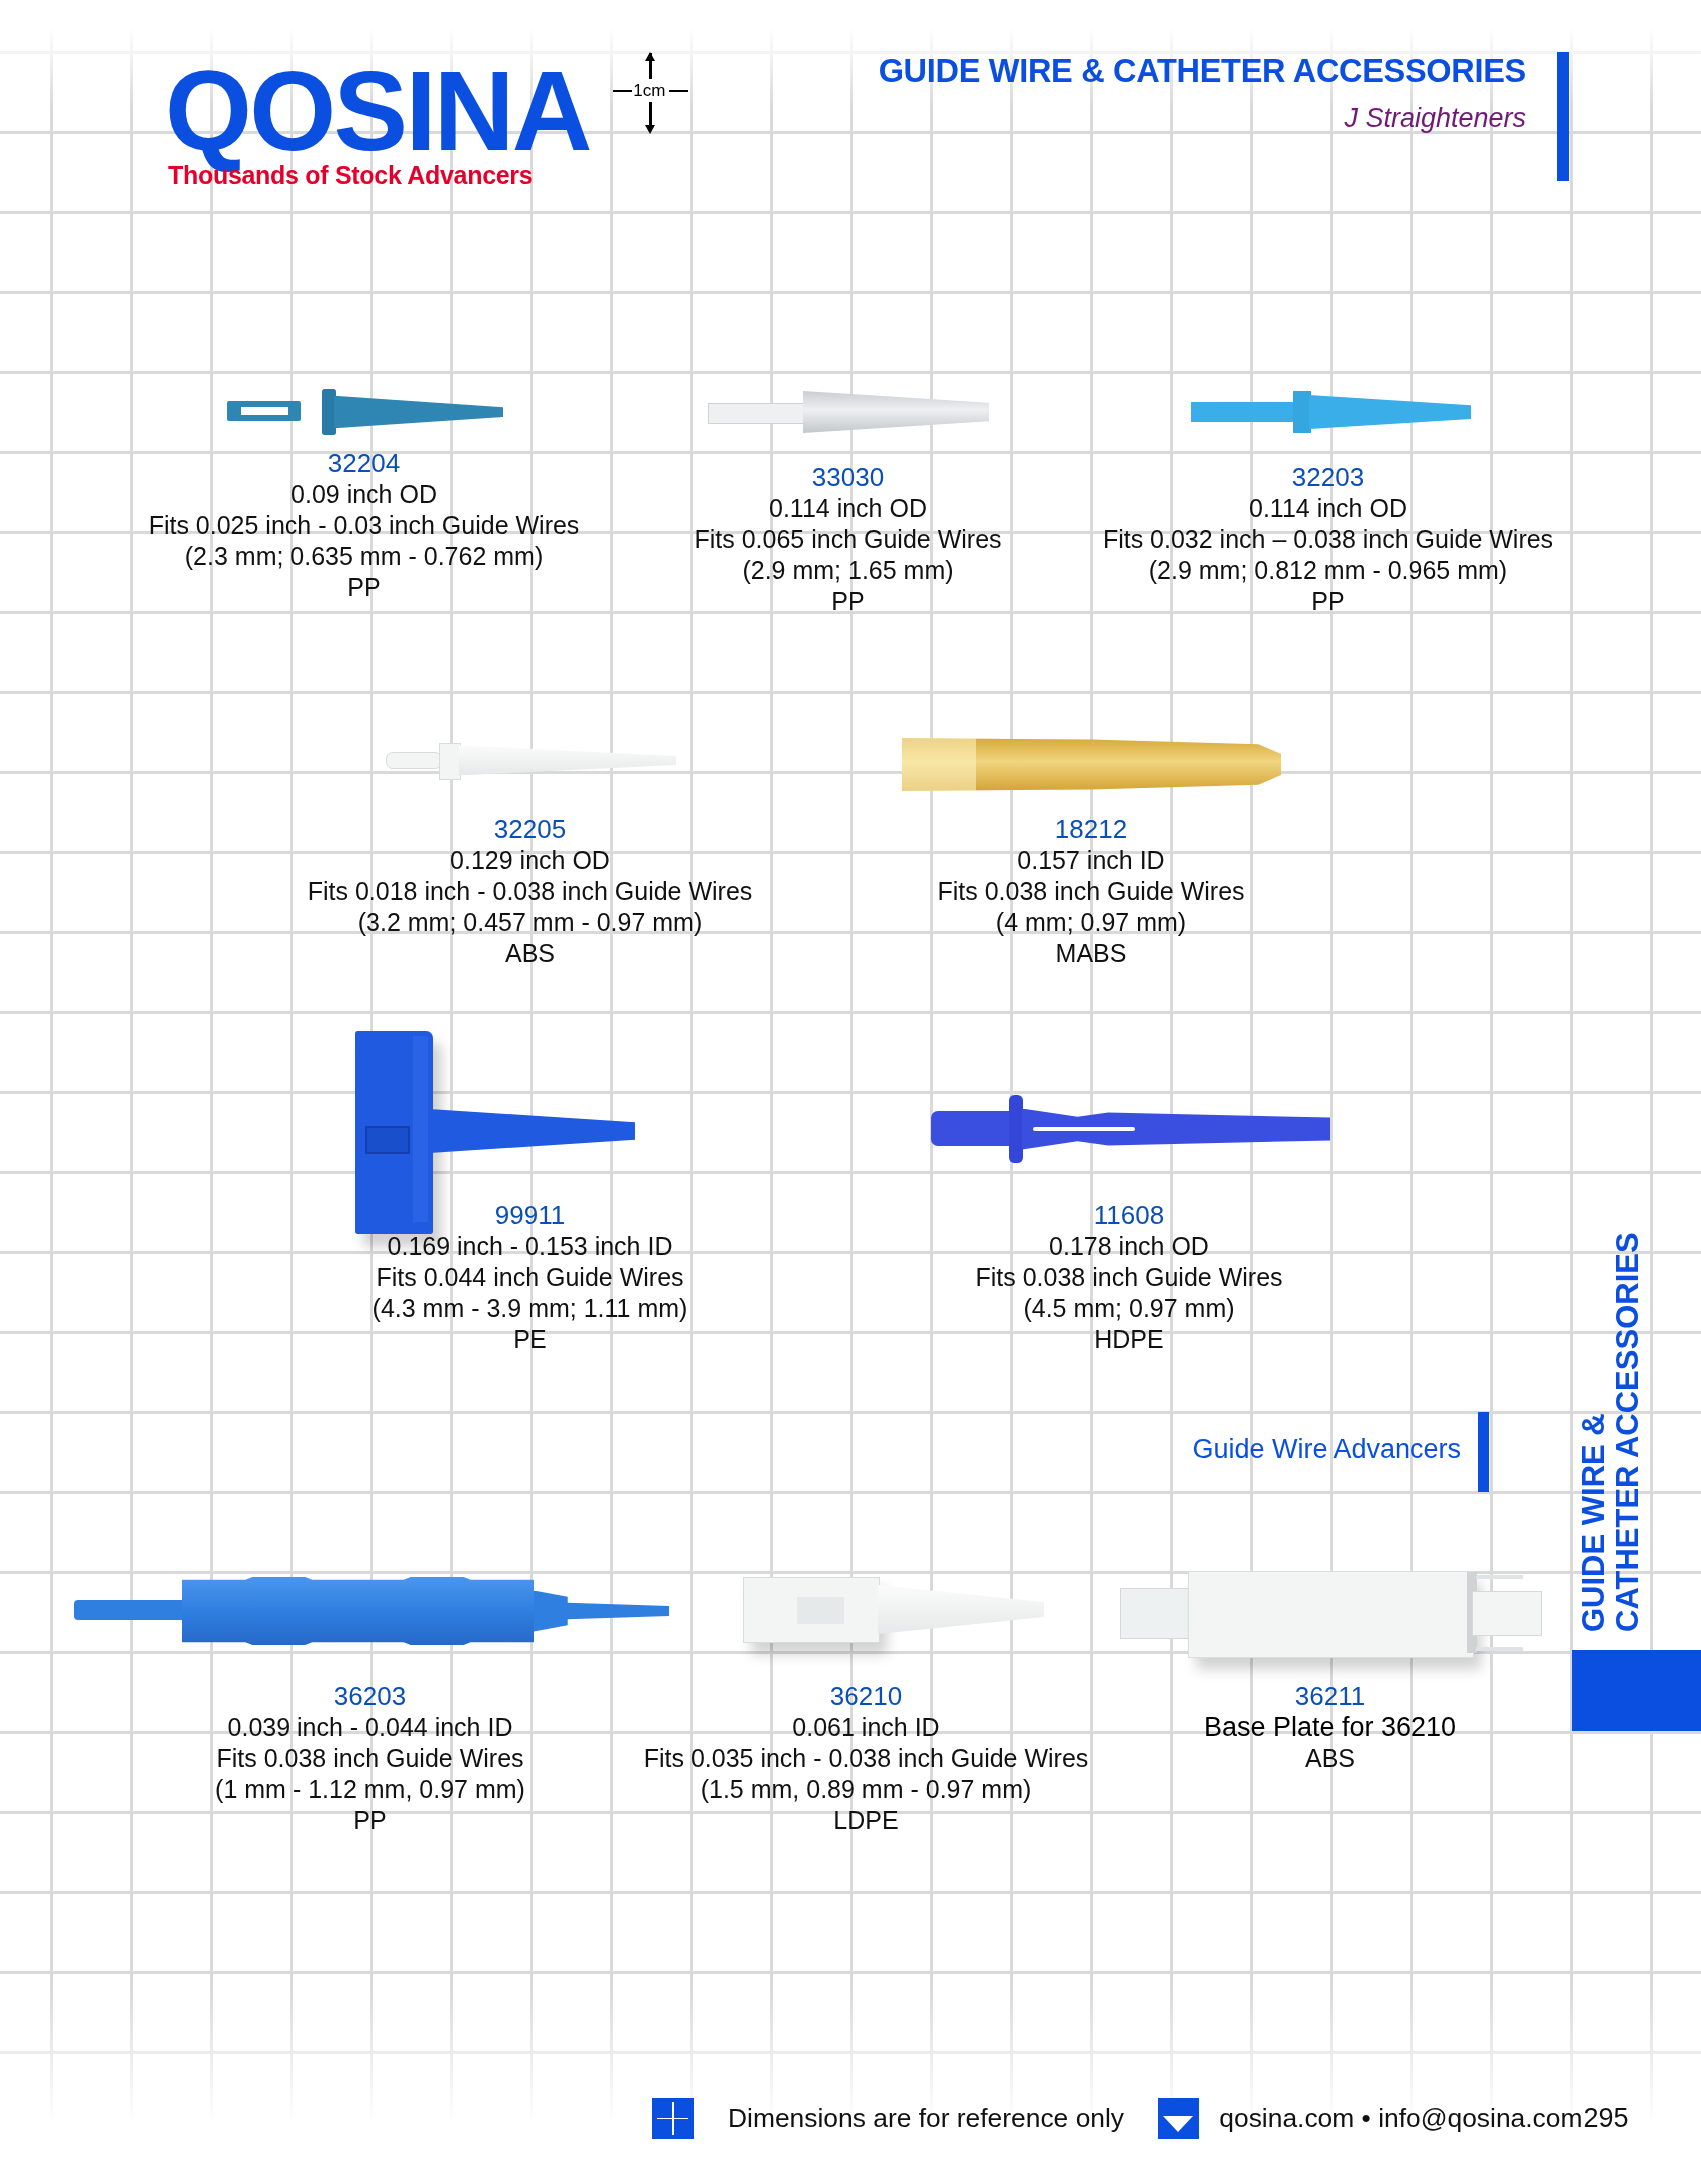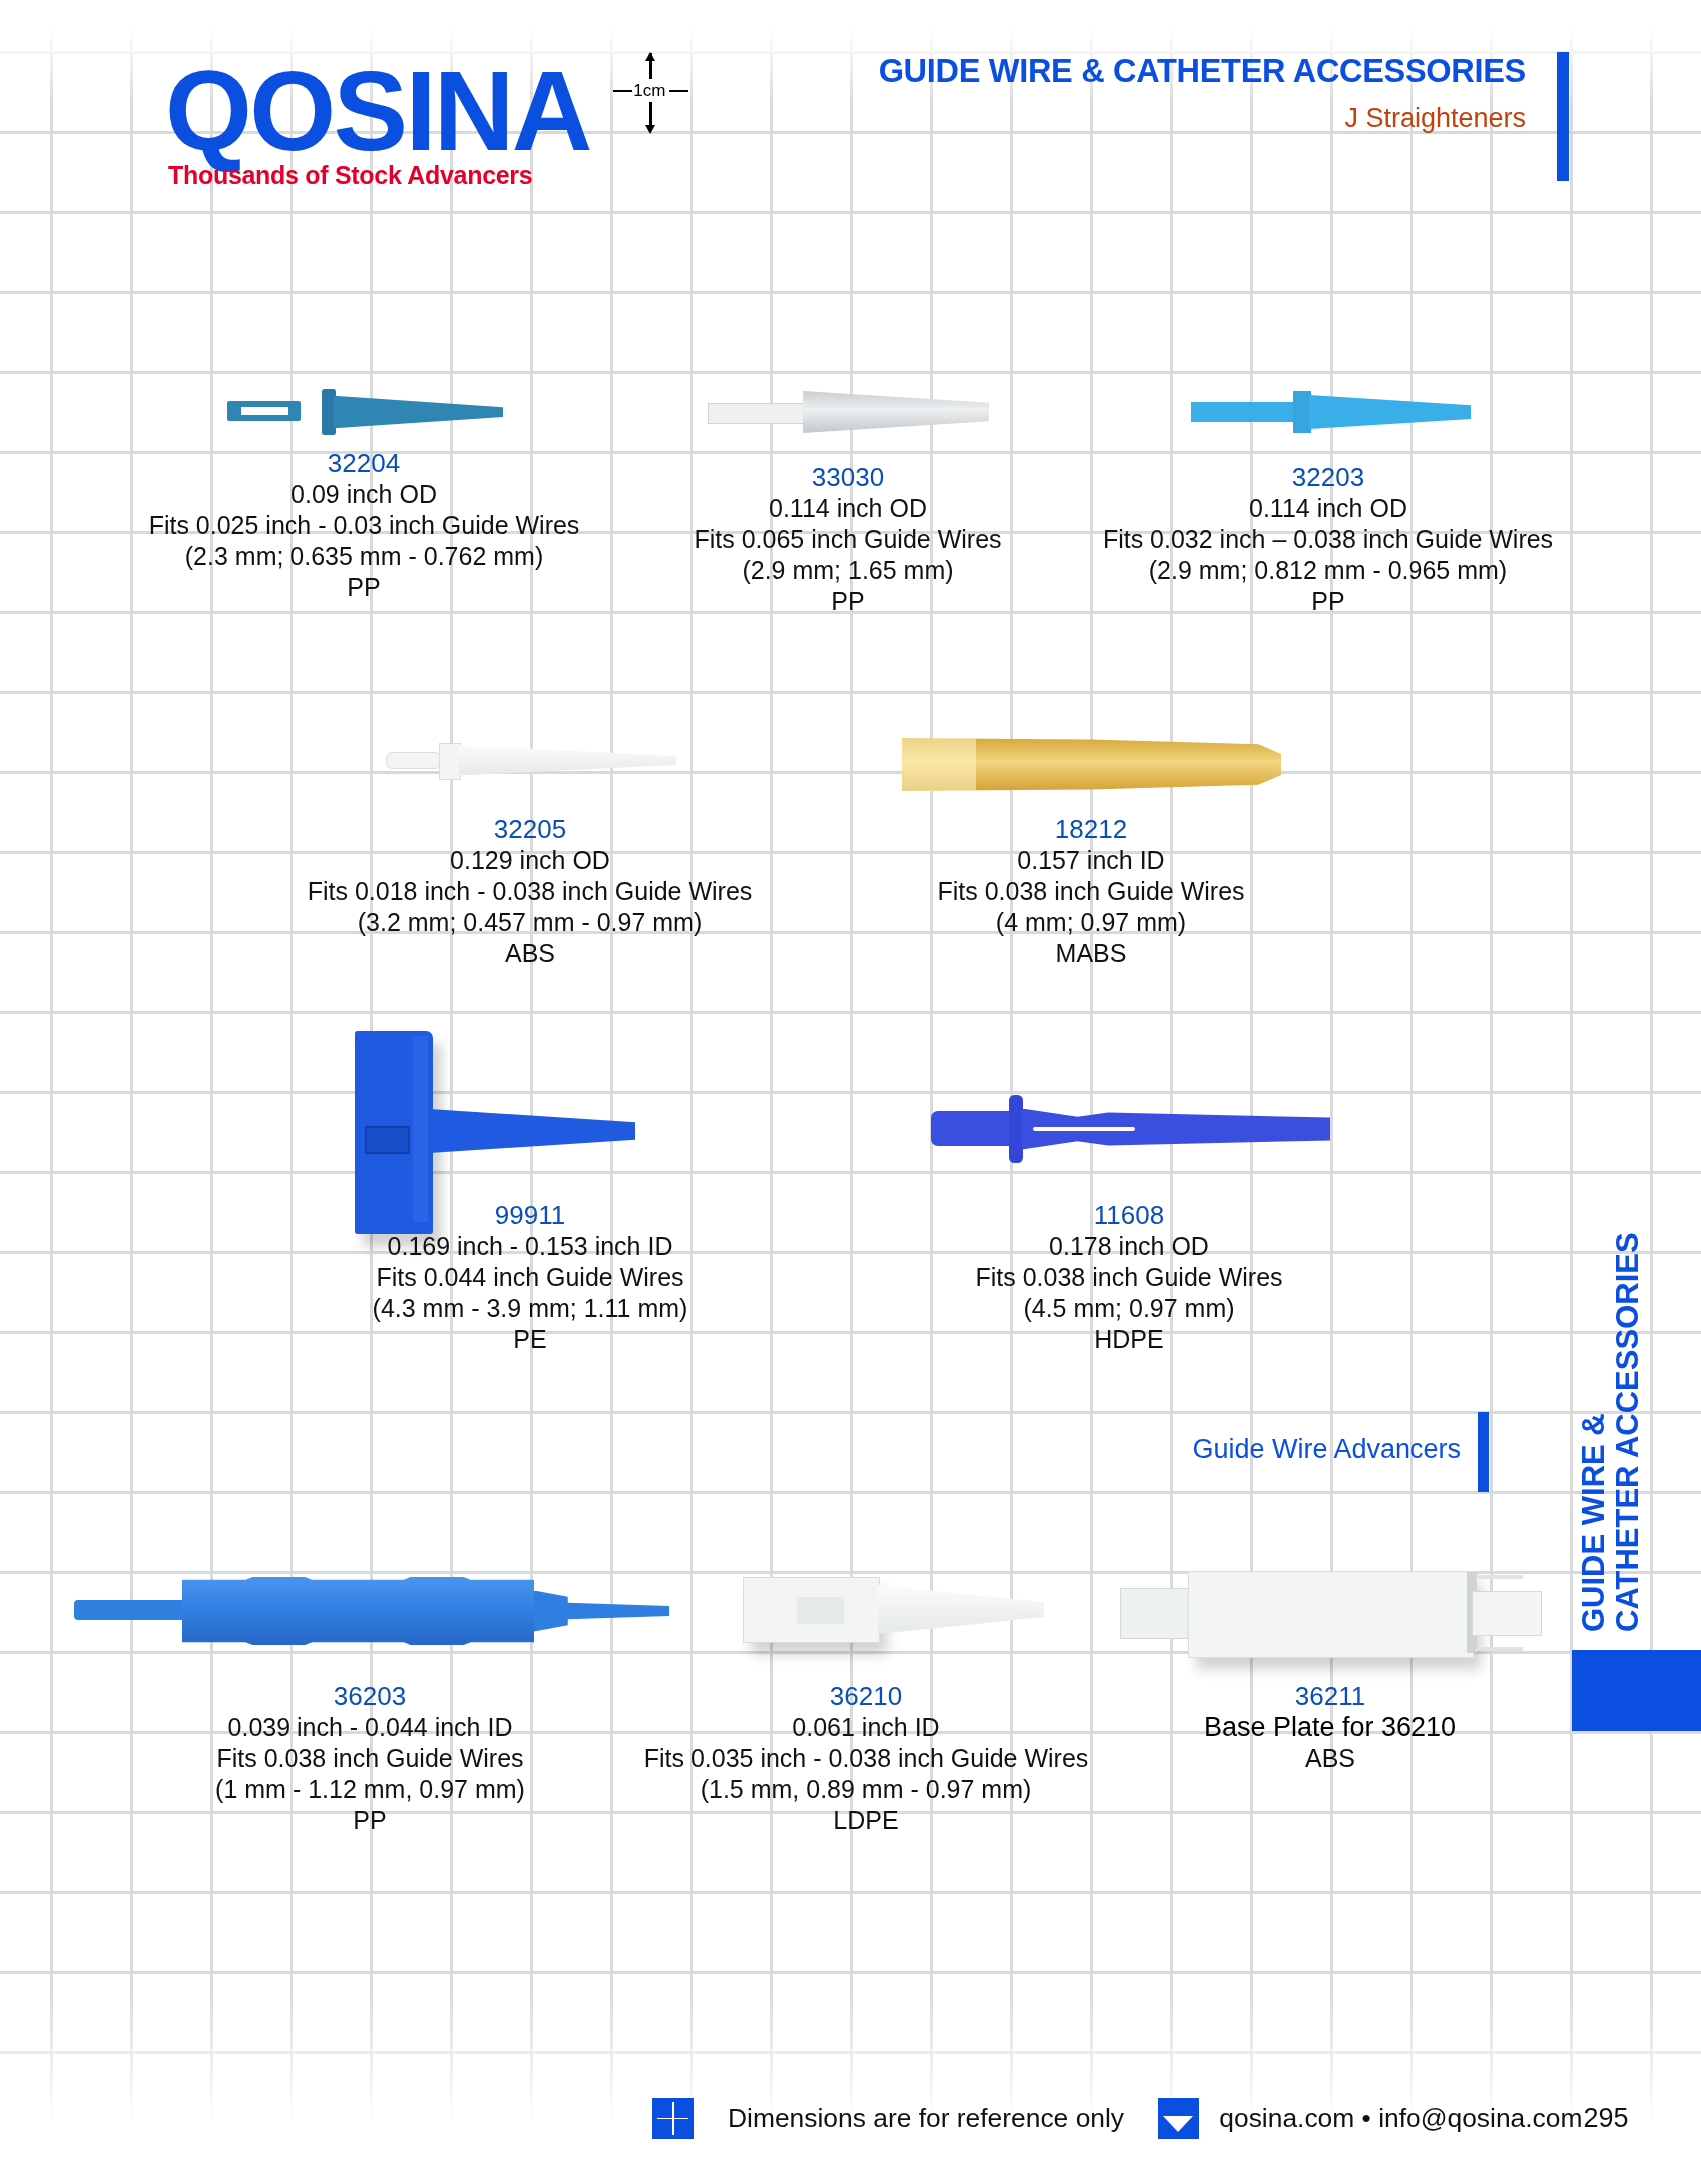--- a/index.html
+++ b/index.html
@@ -27,21 +27,21 @@
   .abs { position:absolute; }
 
   
   .logo { left:165px; top:54px; color:#0a4fe0; font-weight:bold; font-size:114px; letter-spacing:-2.7px; line-height:1; transform:scaleX(0.98); transform-origin:left top;}
   .tagline { left:168px; top:161px; color:#e5002b; font-weight:bold; font-size:25px; letter-spacing:-0.3px; }
   .scale { left:613px; top:53px; width:74px; height:81px; }
   .scale .v { position:absolute; left:36px; width:2.7px; background:#000; }
   .scale .label { position:absolute; left:20.3px; top:28.4px; font-size:17px; color:#000; }
   .scale .h { position:absolute; top:37px; height:2px; background:#000; }
   .header-title { right:175px; top:53px; color:#0a4fe0; font-weight:bold; font-size:32.5px; letter-spacing:-0.3px; white-space:nowrap; }
-  .header-sub { right:175px; top:103px; color:#c2410c; font-size:27px; white-space:nowrap; }
+  .header-sub { right:175px; top:103px; color:#701a75; font-size:27px; white-space:nowrap;font-style:italic; }
   .header-bar { left:1557px; top:52px; width:12.2px; height:129px; background:#0a4fe0; }
 
   
   .prod { position:absolute; text-align:center; font-size:25px; line-height:31px; color:#111; white-space:nowrap; transform:translateX(-50%); }
   .prod .sku { color:#0a4fb8; font-size:26px; }
   .prod .big { color:#000; font-size:27px; }
 
   
   .section-label { right:240px; top:1434px; color:#0a4fe0; font-size:27px; white-space:nowrap; }
   .section-bar { left:1478px; top:1412px; width:10.8px; height:80px; background:#0a4fe0; }

